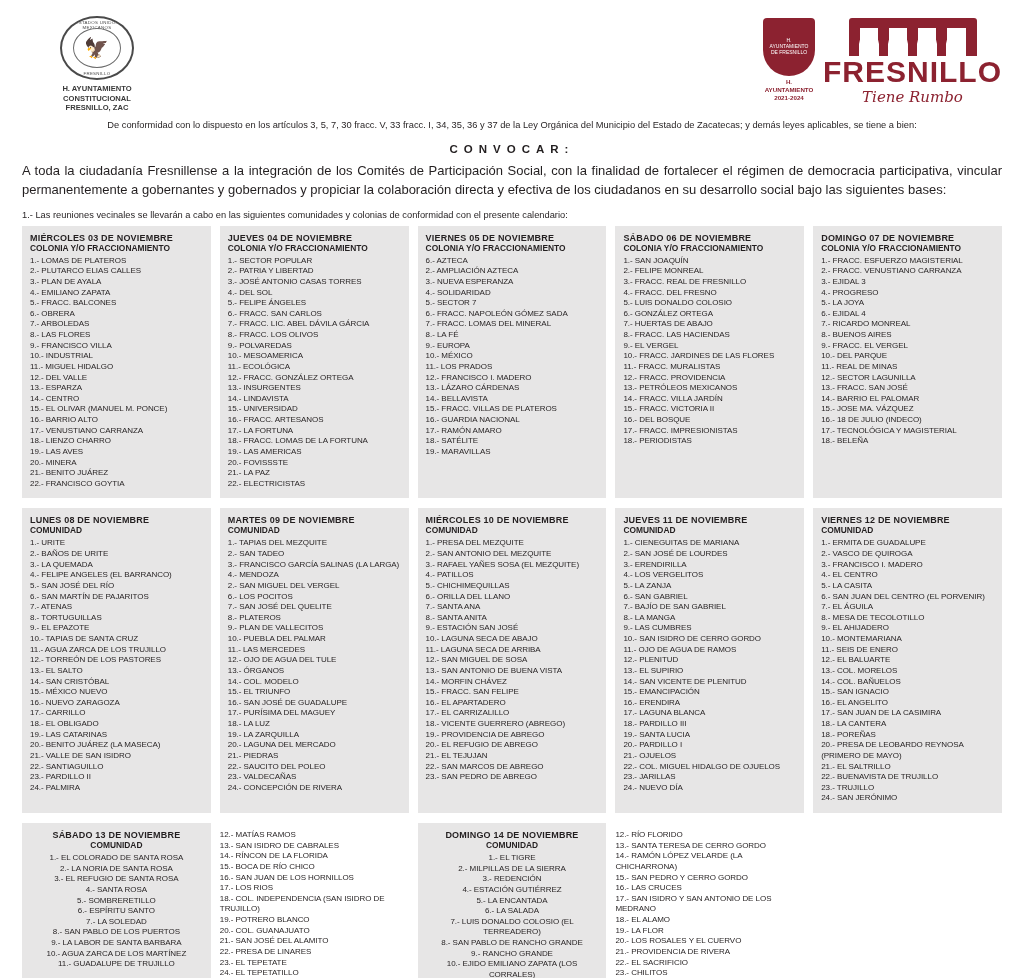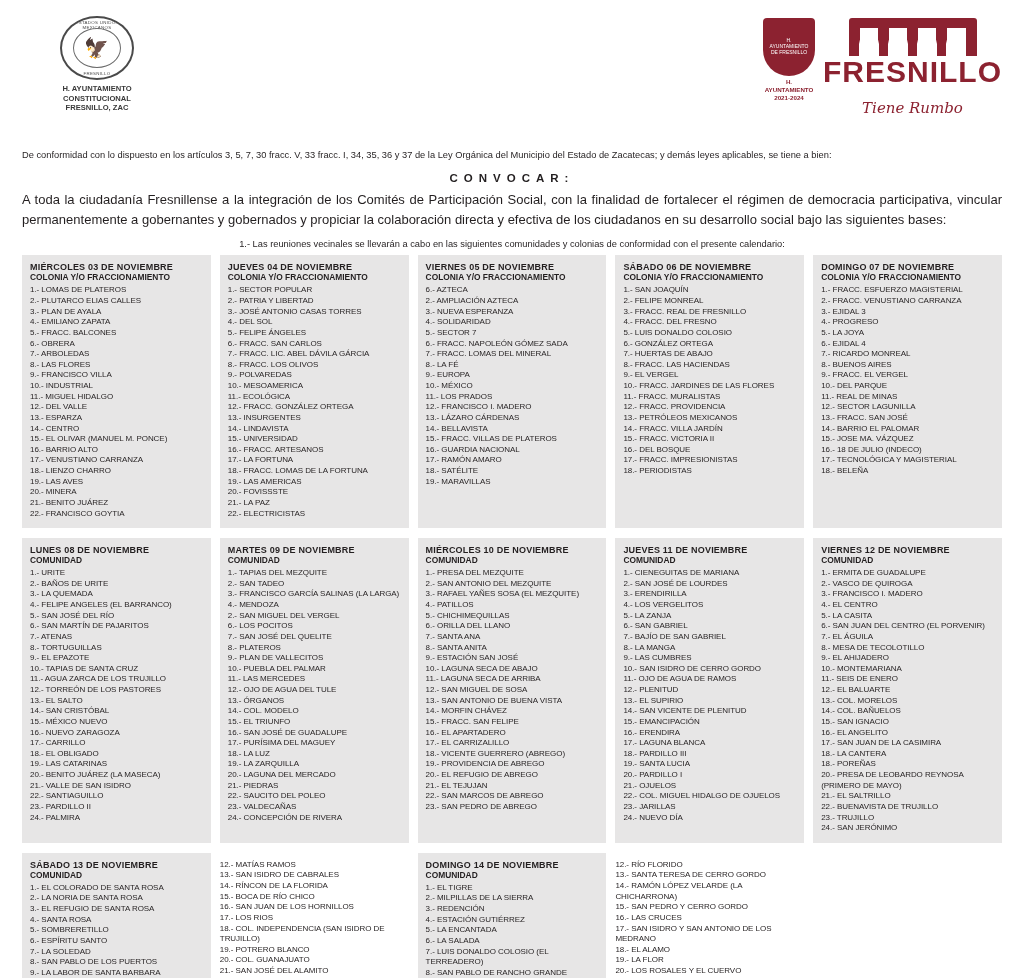--- a/index.html
+++ b/index.html
@@ -52,39 +52,39 @@
     display:flex; align-items:center; justify-content:center;
     color:#fff; font-size:5px; text-align:center; line-height:1.15; padding:4px;
   }
   .seal-caption { font-size:6.2px; font-weight:bold; color:#8c2230; margin-top:2px; line-height:1.25; }
   .brand { text-align:center; }
   .brand-arch { width:128px; height:38px; position:relative; margin:0 auto; }
   .brand-arch .col { position:absolute; bottom:0; width:11px; background:#8c2230; }
   .brand-arch .roof { position:absolute; top:0; left:0; right:0; height:10px; background:#8c2230; border-radius:3px 3px 0 0; }
   .brand-arch .arch { position:absolute; bottom:0; width:20px; height:22px; background:#fff; border-radius:10px 10px 0 0; }
   .brand-name { font-size:30px; font-weight:bold; color:#8c2230; letter-spacing:1px; line-height:1; margin-top:1px; }
-  .brand-tag { font-size:15px; color:#8c2230; font-style:italic; font-family:"DejaVu Serif", serif; margin-top:12px; }
+  .brand-tag { font-size:15px; color:#8c2230; font-style:italic; font-family:"DejaVu Serif", serif; margin-top:1px; }
 
   
-  .intro { margin-top:32px; font-size:9.3px; line-height:1.45; }
+  .intro { margin-top:6px; font-size:9.3px; line-height:1.45; text-align:center; }
   .convocar { text-align:center; font-weight:bold; font-size:11.5px; letter-spacing:6px; margin:10px 0 6px 0; }
   .body-par { font-size:13px; line-height:1.5; text-align:justify; margin:0 0 2px 0; }
-  .calendar-line { font-size:9.3px; text-align:center; margin-top:10px; margin-bottom:6px; }
+  .calendar-line { font-size:9.3px; margin-top:10px; margin-bottom:6px; }
 
   
   .grid { display:grid; grid-template-columns:repeat(5, 1fr); gap:0 9px; margin-top:4px; }
   .col-card { background:#e7e6e6; padding:7px 8px 9px 8px; }
   .col-head { font-size:9px; font-weight:bold; letter-spacing:.2px; }
   .col-sub { font-size:8.4px; font-weight:bold; margin-bottom:3px; }
   ol.items { list-style:none; margin:0; padding:0; }
   ol.items li { font-size:8px; line-height:1.33; letter-spacing:-.05px; }
 
   .grid2 { margin-top:10px; }
   .grid3 { margin-top:10px; display:grid; grid-template-columns:repeat(5, 1fr); gap:0 9px; align-items:start; }
-  .cont-card { background:#e7e6e6; padding:7px 8px 9px 8px; }
+  .cont-card { background:#e7e6e6; padding:7px 8px 9px 8px;text-align:center; }
   .spill { padding:7px 8px 9px 0; background:transparent; }
   .spill ol.items li, .cont-card ol.items li { font-size:8px; line-height:1.33; }
 </style>
 </head>
 <body>
 
 <div class="page">
 
   <div class="header">
 

